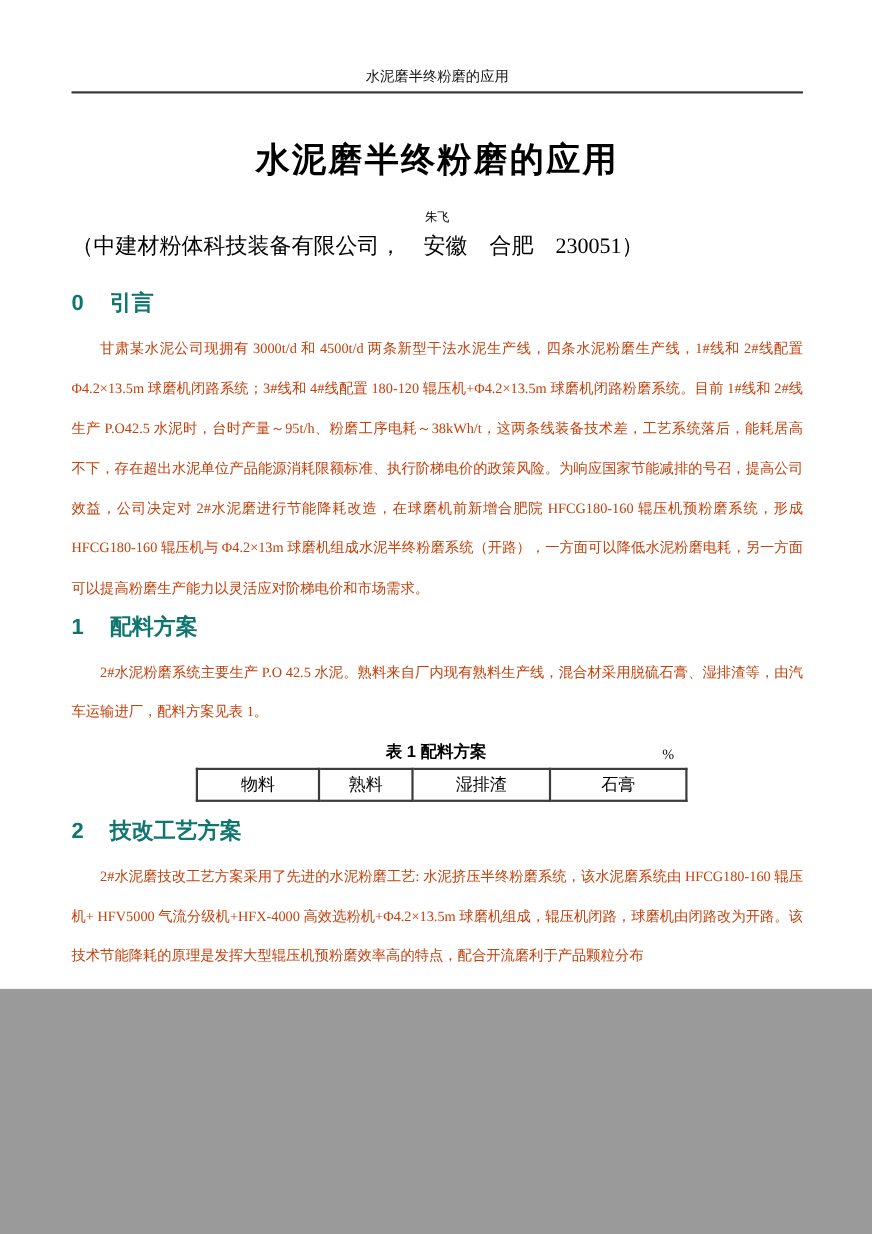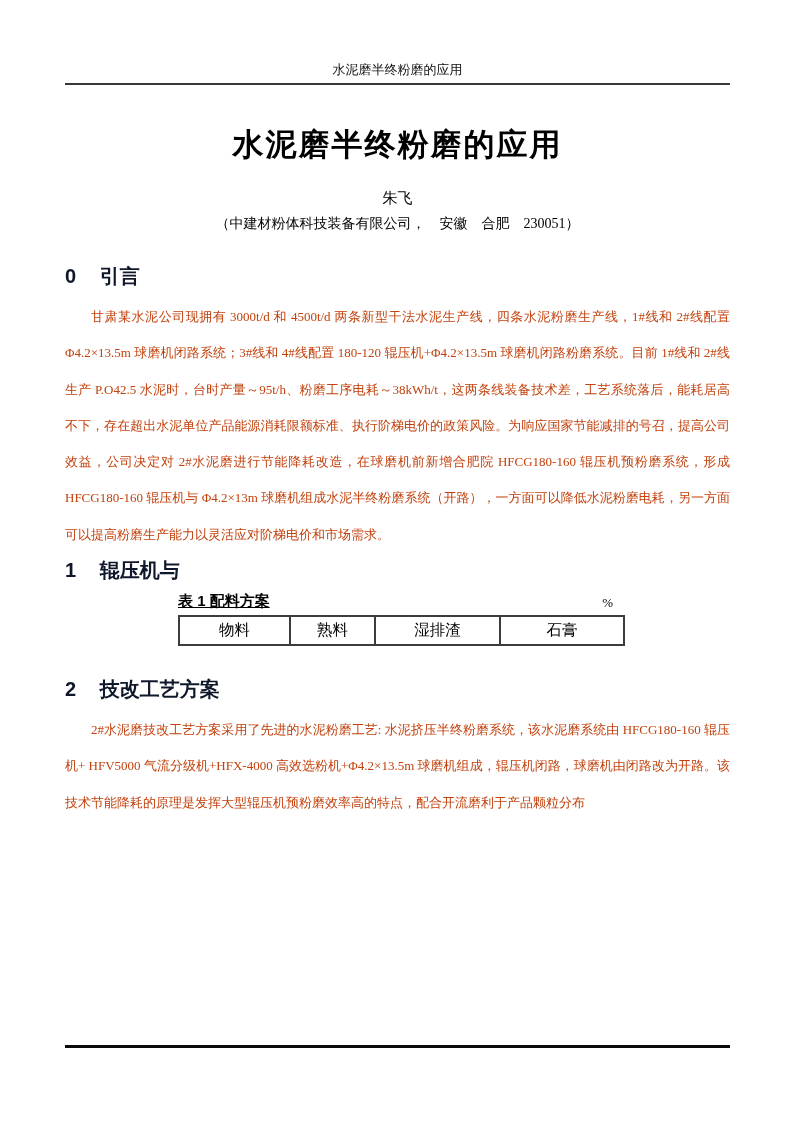--- a/index.html
+++ b/index.html
@@ -1,18 +1,18 @@
 <!DOCTYPE html>
 <html lang="zh"><head>
 <meta charset="utf-8">
 <style>
   html,body { margin:0; padding:0; background:#9a9a9a; }
   .page {
     position:relative;
-    width:793px; height:1122px;
+    width:793px; height:899px;
     margin:0 auto;
     background:#ffffff;
     color:#000;
     font-family:"Liberation Serif","DejaVu Serif",serif;
     overflow:hidden;
     box-sizing:border-box;
   }
   .content { padding:0 63px 0 65px; }
 
   
@@ -35,62 +35,61 @@
     text-align:center;
     font-family:"Liberation Sans","DejaVu Sans",sans-serif;
     font-weight:bold;
     font-size:31px;
     line-height:40px;
     letter-spacing:2px;
   }
   .author {
     margin-top:22px;
     text-align:center;
-    font-size:15px;
+    font-size:11px;
     line-height:22px;
   }
   .affiliation {
     margin-top:4px;
-    text-align:center;
-    font-size:14px;
+    font-size:20px;
     line-height:22px;
   }
 
   
   .sec-heading {
     margin:28px 0 0 0;
     font-family:"Liberation Sans","DejaVu Sans",sans-serif;
     font-weight:bold;
     font-size:20px;
     line-height:26px;
-    color:#0f172a;
+    color:#0f766e;
   }
   .sec-heading .sec-num { display:inline-block; }
   .sec-heading .sec-label { display:inline-block; margin-left:18px; }
 
   
   .para {
     margin:10px 0 0 0;
     font-size:13px;
     line-height:36.3px;
     text-align:justify;
     text-indent:2em;
     color:#c2410c;
   }
 
   
   .table-block { margin-top:8px; margin-left:113px; width:437px; }
   .table-caption-row {
     position:relative;
     height:20px;
+    text-align:center;
     font-family:"Liberation Sans","DejaVu Sans",sans-serif;
     font-weight:bold;
     font-size:15px;
     line-height:20px;
-    text-decoration:underline;
   }
   .table-unit {
     position:absolute;
     right:2px; top:2px;
     font-family:"Liberation Serif","DejaVu Serif",serif;
     font-weight:normal;
     font-size:13px;
   }
   table.data-table {
     margin-top:4px;
@@ -149,41 +148,42 @@
     <div class="affiliation">（中建材粉体科技装备有限公司，　安徽　合肥　230051）</div>
 
     <div class="sec-heading">
       <span class="sec-num">0</span>
       <span class="sec-label">引言</span>
     </div>
     <p class="para">甘肃某水泥公司现拥有 3000t/d 和 4500t/d 两条新型干法水泥生产线，四条水泥粉磨生产线，1#线和 2#线配置 Φ4.2×13.5m 球磨机闭路系统；3#线和 4#线配置 180-120 辊压机+Φ4.2×13.5m 球磨机闭路粉磨系统。目前 1#线和 2#线生产 P.O42.5 水泥时，台时产量～95t/h、粉磨工序电耗～38kWh/t，这两条线装备技术差，工艺系统落后，能耗居高不下，存在超出水泥单位产品能源消耗限额标准、执行阶梯电价的政策风险。为响应国家节能减排的号召，提高公司效益，公司决定对 2#水泥磨进行节能降耗改造，在球磨机前新增合肥院 HFCG180-160 辊压机预粉磨系统，形成 HFCG180-160 辊压机与 Φ4.2×13m 球磨机组成水泥半终粉磨系统（开路），一方面可以降低水泥粉磨电耗，另一方面可以提高粉磨生产能力以灵活应对阶梯电价和市场需求。</p>
 
     <div class="sec-heading" style="margin-top:4px;">
       <span class="sec-num">1</span>
-      <span class="sec-label">辊压机与</span>
+      <span class="sec-label">配料方案</span>
     </div>
+    <p class="para">2#水泥粉磨系统主要生产 P.O 42.5 水泥。熟料来自厂内现有熟料生产线，混合材采用脱硫石膏、湿排渣等，由汽车运输进厂，配料方案见表 1。</p>
 
     <div class="table-block">
       <div class="table-caption-row">
         <span>表 1 配料方案</span>
         <span class="table-unit">%</span>
       </div>
       <table class="data-table">
         <tbody>
           <tr>
             <td class="col-0">物料</td>
             <td class="col-1">熟料</td>
             <td class="col-2">湿排渣</td>
             <td class="col-3">石膏</td>
           </tr>
         </tbody>
       </table>
     </div>
 
-    <div class="sec-heading" style="margin-top:30px;">
+    <div class="sec-heading" style="margin-top:14px;">
       <span class="sec-num">2</span>
       <span class="sec-label">技改工艺方案</span>
     </div>
     <p class="para">2#水泥磨技改工艺方案采用了先进的水泥粉磨工艺: 水泥挤压半终粉磨系统，该水泥磨系统由 HFCG180-160 辊压机+ HFV5000 气流分级机+HFX-4000 高效选粉机+Φ4.2×13.5m 球磨机组成，辊压机闭路，球磨机由闭路改为开路。该技术节能降耗的原理是发挥大型辊压机预粉磨效率高的特点，配合开流磨利于产品颗粒分布</p>
 
   </div>
 
   <div class="footer">
     <hr class="footer-rule">
   </div>

